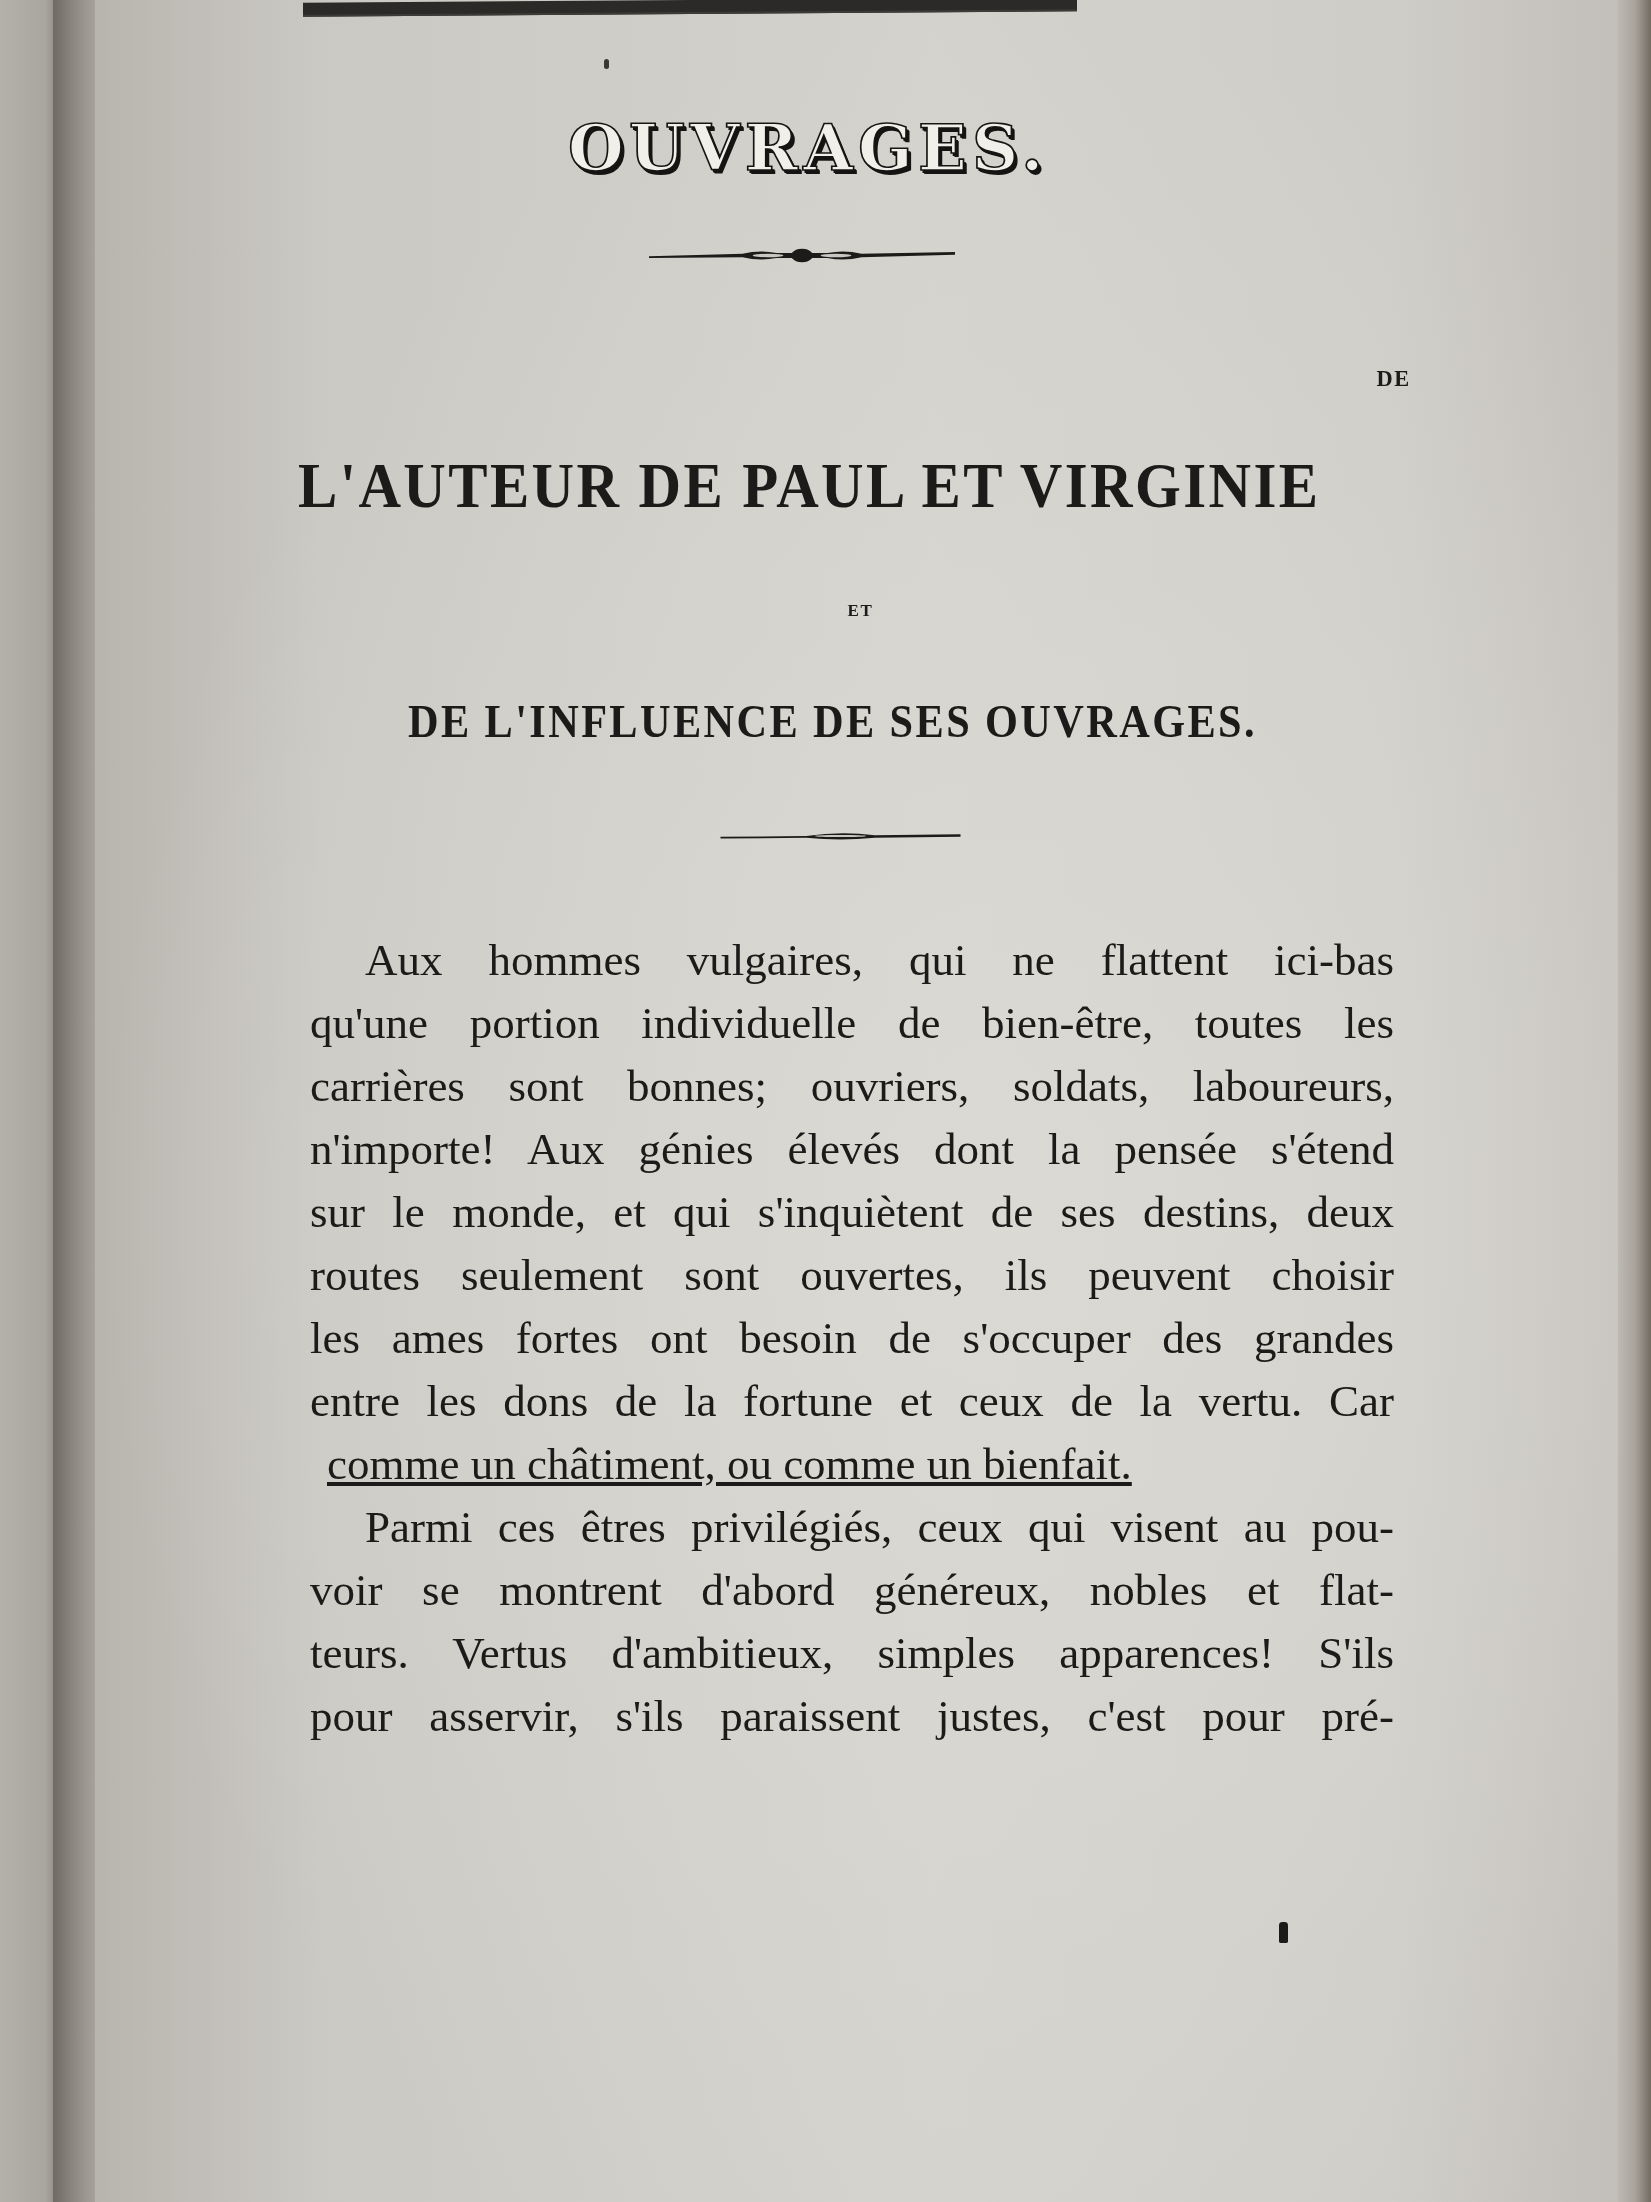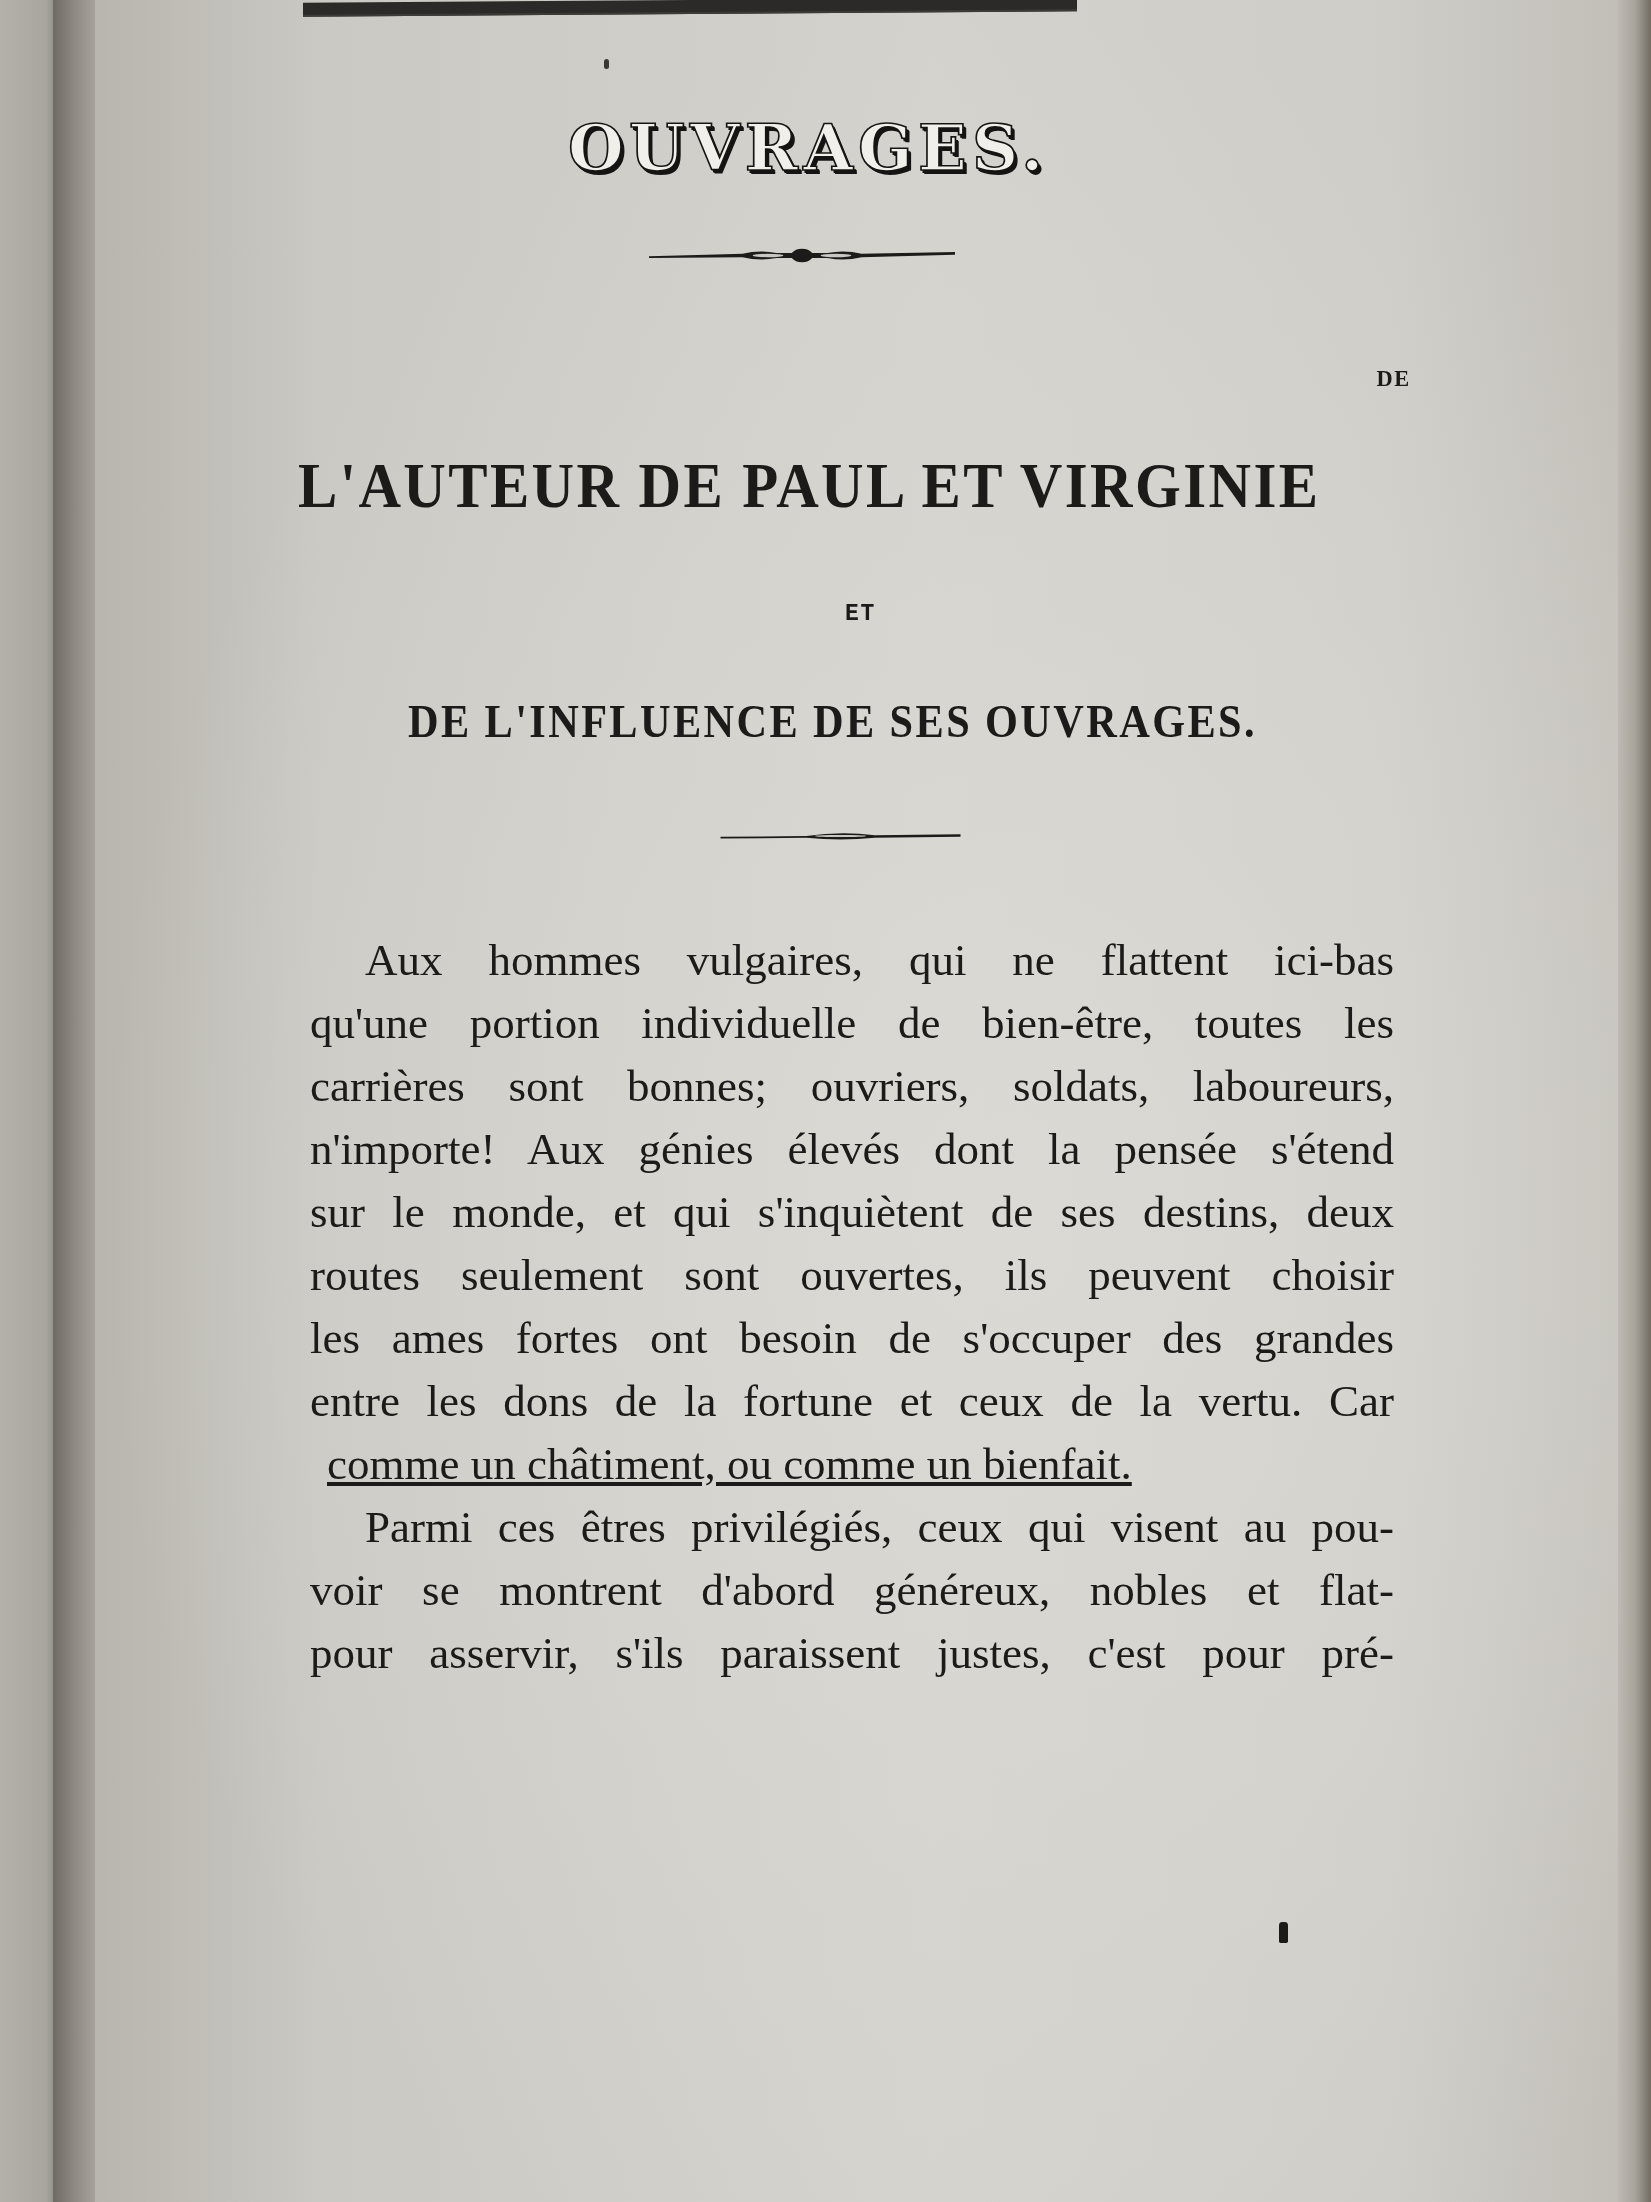--- a/index.html
+++ b/index.html
@@ -52,22 +52,22 @@
       font-family: "Liberation Serif", serif;
     }
     .title-main {
       position: absolute; top: 449px; left: -12px; width: 1377px;
       font-family: "Liberation Serif", serif; font-weight: bold;
       font-size: 64px; letter-spacing: 2.6px;
       transform: scaleX(0.92); transform-origin: left;
     }
     .small-et {
       position: absolute; top: 601px; left: 0; width: 1101px; text-align: center;
-      font-size: 23px; font-weight: bold; letter-spacing: 1.7px;
-      font-family: Liberation Mono, monospace;
+      font-size: 17px; font-weight: bold; letter-spacing: 1.7px;
+      font-family: Liberation Serif, serif;
     }
     .subtitle {
       position: absolute; top: 695px; left: 98px; width: 1205px;
       font-family: "Liberation Serif", serif; font-weight: bold;
       font-size: 46px; letter-spacing: 2.6px;
       transform: scaleX(0.92); transform-origin: left;
     }
     .body-text {
       position: absolute; top: 929px; left: 0; width: 1118px;
       font-family: "Liberation Serif", serif;
@@ -128,19 +128,20 @@
       <span class="line">sur le monde, et qui s'inquiètent de ses destins, deux</span>
       <span class="line">routes seulement sont ouvertes, ils peuvent choisir</span>
       <span class="line">les ames fortes ont besoin de s'occuper des grandes</span>
       <span class="line">entre les dons de la fortune et ceux de la vertu. Car</span>
       <span class="line last">comme un châtiment, ou comme un bienfait.</span>
     </div>
     <div class="para-gap"></div>
     <div>
       <span class="line indent">Parmi ces êtres privilégiés, ceux qui visent au pou-</span>
       <span class="line">voir se montrent d'abord généreux, nobles et flat-</span>
+      <span class="line">teurs. Vertus d'ambitieux, simples apparences! S'ils</span>
       <span class="line">pour asservir, s'ils paraissent justes, c'est pour pré-</span>
     </div>
   </div>
 
   <div class="signature-mark"></div>
 </div>
 
 
 </body></html>

